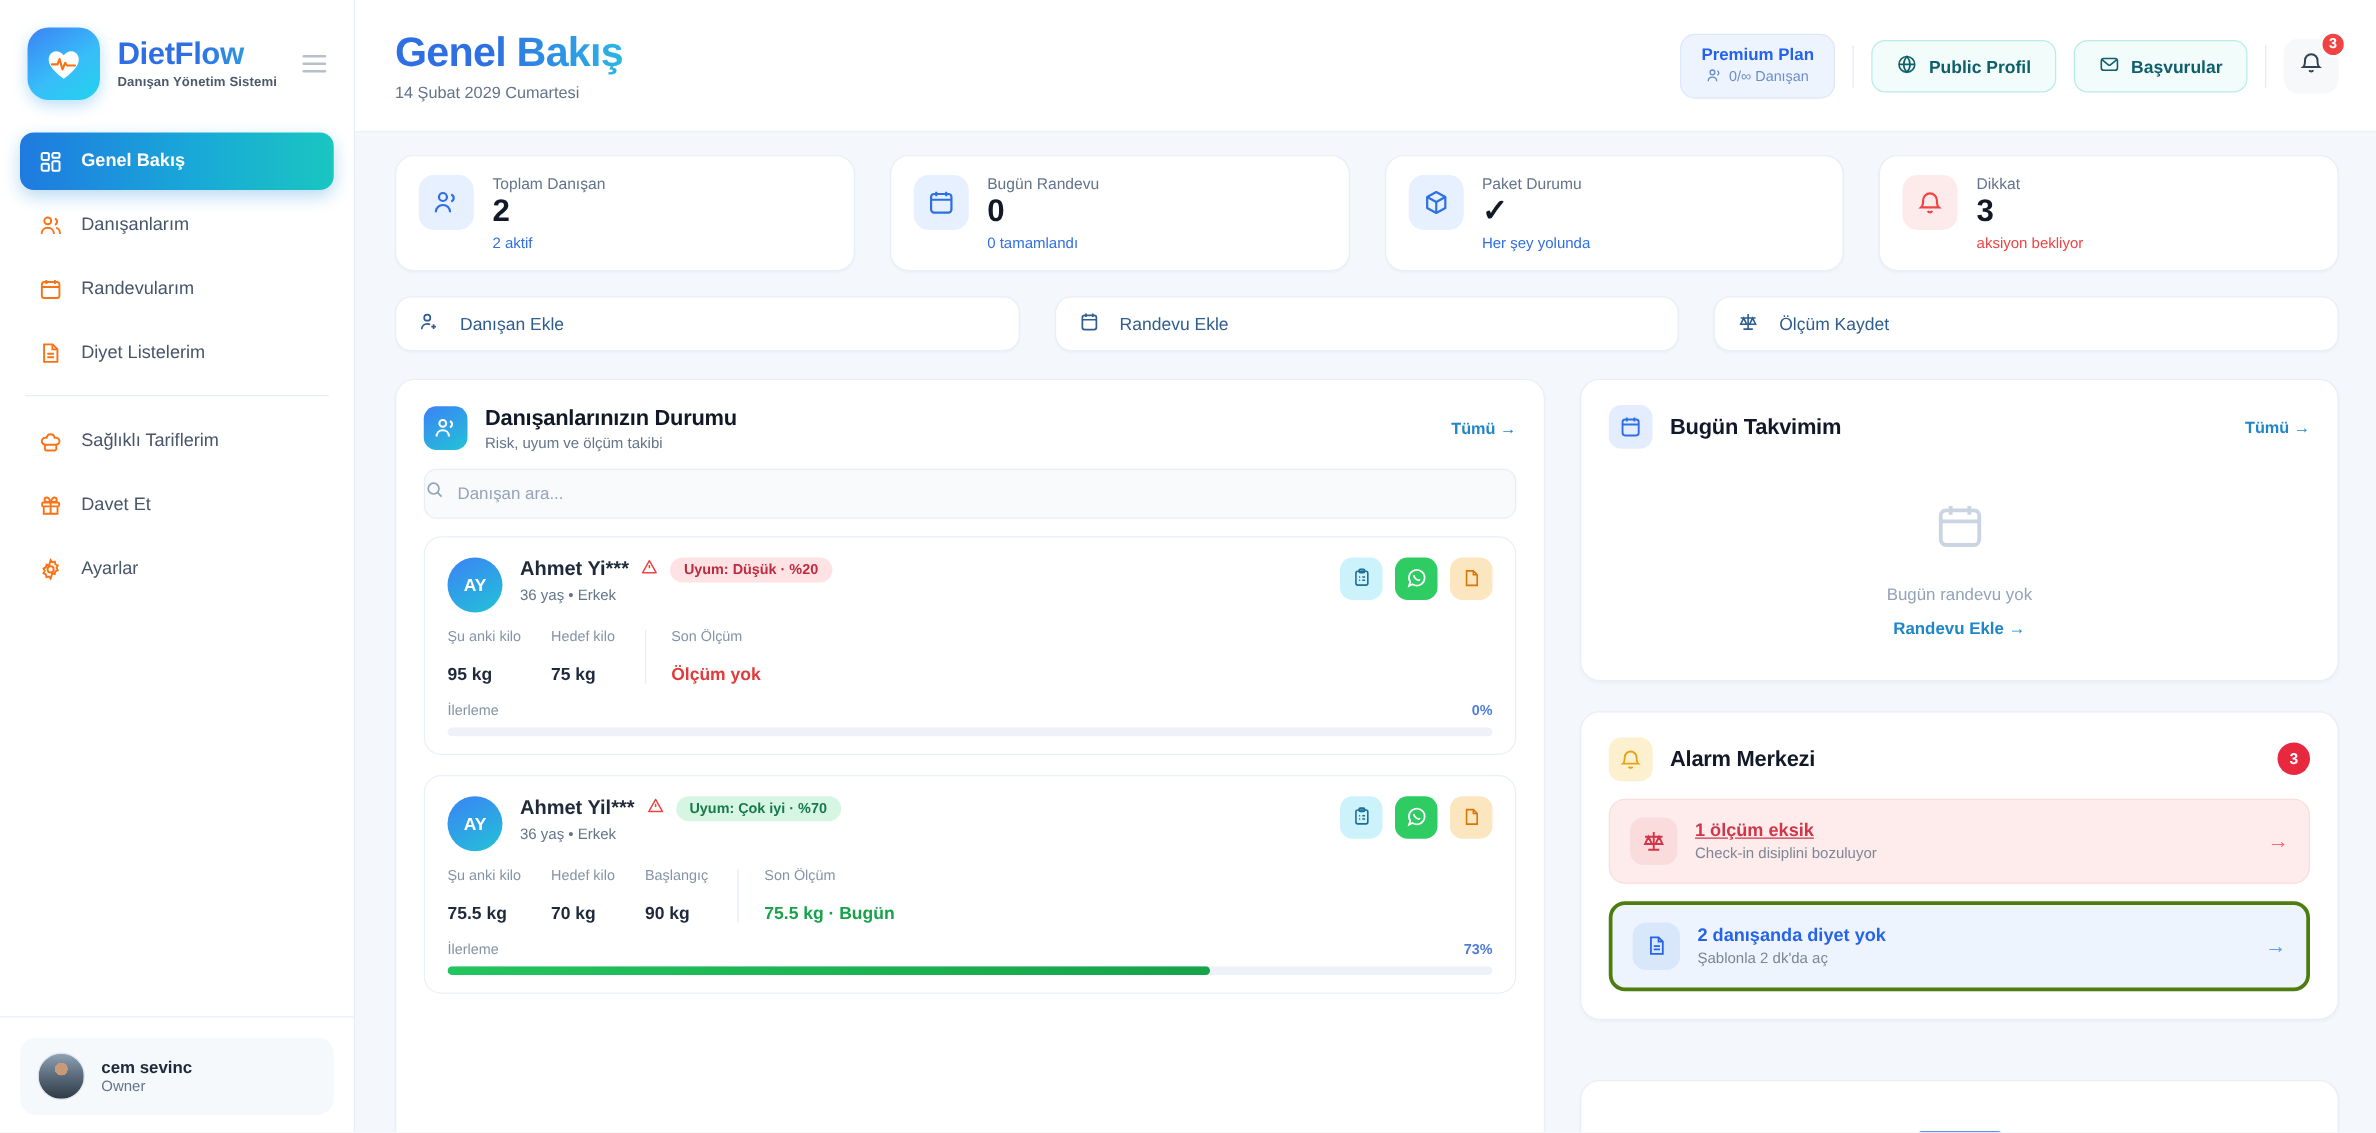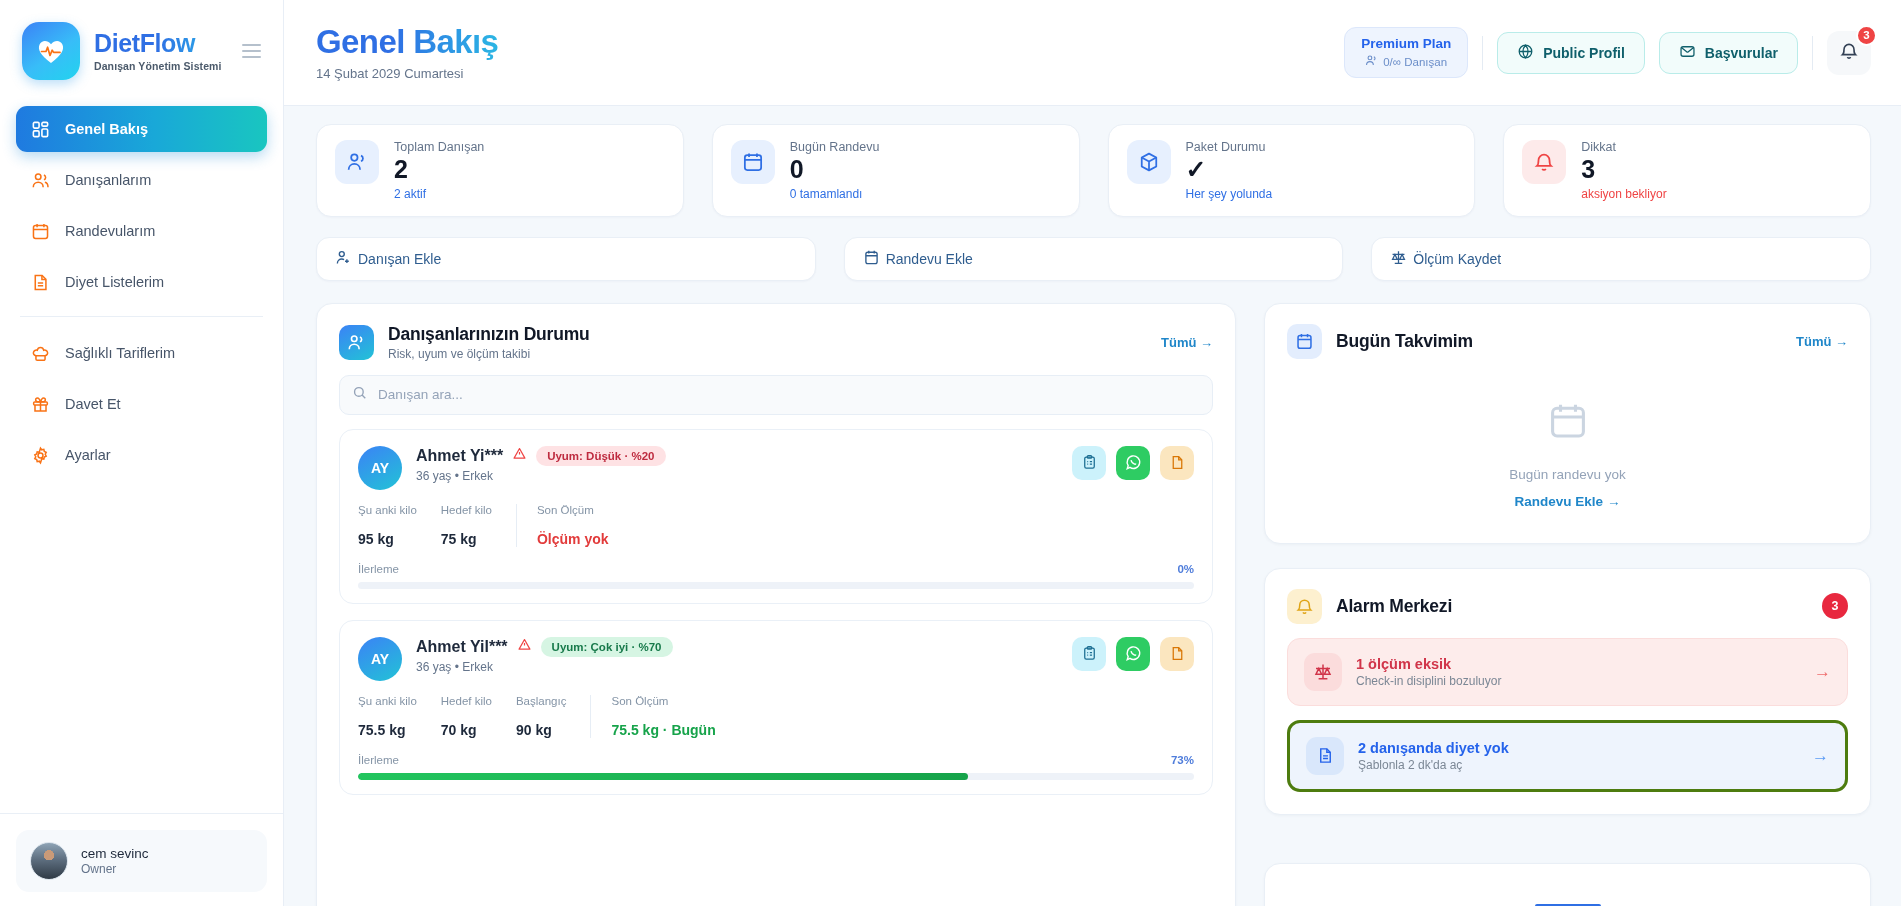--- a/index.html
+++ b/index.html
@@ -56,21 +56,21 @@
     display: flex; align-items: center; gap: 13px;
     background: #f6f9fc; border-radius: 13px; padding: 12px 14px; cursor: pointer;
   }
   .avatar-photo {
     width: 38px; height: 38px; border-radius: 50%; flex: 0 0 38px;
     background:
       radial-gradient(circle at 50% 34%, #c99a78 0 17%, transparent 17.5%),
       linear-gradient(180deg,#8ea3b5 0%, #5e6f80 45%, #2f3a45 100%);
     border: 1px solid #dbe4ec; overflow: hidden;
   }
-  .user-name { font-size: 13.5px; font-weight: normal; color: #1e293b; line-height: 1.25; }
+  .user-name { font-size: 13.5px; font-weight: bold; color: #1e293b; line-height: 1.25; }
   .user-role { font-size: 12px; color: #64748b; }
   .logout { display: flex; align-items: center; gap: 14px; padding: 14px 14px 4px 14px; color: #334155; font-size: 14.5px; cursor: pointer;}
 
   
   .main { flex: 1; height: 906px; overflow: hidden; display: flex; flex-direction: column; background: #f4f8fc; }
   .topbar {
     height: 106px; background: #ffffff; border-bottom: 1px solid #e8eef6;
     display: flex; align-items: center; padding: 0 30px 0 32px; gap: 16px;
   }
   .page-title {
@@ -113,39 +113,39 @@
   }
   .stat-ic { width: 44px; height: 44px; border-radius: 12px; flex: 0 0 44px; display:flex; align-items:center; justify-content:center;}
   .stat-label { font-size: 12.5px; color: #64748b; }
   .stat-value { font-size: 25px; font-weight: bold; color: #111827; line-height: 1.18; margin-top: 1px;}
   .stat-sub { font-size: 12px; margin-top: 2px; }
 
   
   .quick { display: grid; grid-template-columns: repeat(3,1fr); gap: 28px; margin-top: 20px; }
   .quick-btn {
     background: #fff; border: 1px solid #e9eff6; border-radius: 13px;
-    height: 44px; display: flex; align-items: center; gap: 6px; padding: 0 18px;
+    height: 44px; display: flex; align-items: center; gap: 16px; padding: 0 18px;
     font-size: 14px; color: #2f5d8f; cursor: pointer;
     box-shadow: 0 1px 2px rgba(16,40,80,.03);
   }
 
   
   .cols { display: grid; grid-template-columns: 920px 1fr; gap: 28px; margin-top: 22px; }
   .panel { background: #fff; border: 1px solid #e9eff6; border-radius: 16px; box-shadow: 0 1px 3px rgba(16,40,80,.04); }
 
   .panel-head { display: flex; align-items: center; gap: 14px; padding: 20px 22px 12px 22px; }
   .panel-ic { width: 35px; height: 35px; border-radius: 10px; flex:0 0 35px; display:flex; align-items:center; justify-content:center;}
   .panel-title { font-size: 17.5px; font-weight: bold; color: #111827; letter-spacing: -.2px;}
   .panel-sub { font-size: 12px; color: #64748b; margin-top: 2px;}
   .panel-link { margin-left: auto; font-size: 13px; color: #1f86c9; font-weight: bold; cursor: pointer; }
 
   .search-wrap { padding: 2px 22px 14px 22px; }
   .search-box {
     display: flex; align-items: center; gap: 10px; height: 40px;
-    background: #f8fafc; border: 1px solid #e7eef6; border-radius: 10px; padding: 0 12px;
+    background: #f8fafc; border: 1px solid #e7eef6; border-radius: 10px; padding: 0 0;
   }
   .search-box input { border: 0; outline: 0; background: transparent; font-size: 13.5px; color: #334155; width: 100%; font-family: inherit;}
   .search-box input::placeholder { color: #94a3b8; }
 
   .client-list { padding: 0 22px 18px 22px; display: flex; flex-direction: column; gap: 16px; }
   .client-card { border: 1px solid #eaf0f7; border-radius: 14px; padding: 16px 18px 14px 18px; background: #fff; }
   .client-top { display: flex; align-items: flex-start; gap: 14px; }
   .client-avatar {
     width: 44px; height: 44px; border-radius: 50%; flex: 0 0 44px;
     background: linear-gradient(150deg,#3b82f6 0%, #22c3d6 100%);
@@ -191,21 +191,21 @@
     display: flex; align-items: center; justify-content: center;
   }
   .alarm-list { padding: 0 22px 22px 22px; display: flex; flex-direction: column; gap: 14px; }
   .alarm-item { display: flex; align-items: center; gap: 14px; border-radius: 13px; padding: 14px 16px; cursor: pointer; }
   .alarm-item.red { background: #fdeceb; border: 1px solid #fbdddc; }
   .alarm-item.blue { background: #eef4fd; border: 3px solid #4d7c0f; }
   .alarm-ic { width: 38px; height: 38px; border-radius: 11px; flex: 0 0 38px; display: flex; align-items: center; justify-content: center; }
   .alarm-ic.red { background: #fbdcdc; }
   .alarm-ic.blue { background: #d9e7fb; }
   .alarm-title { font-size: 14.5px; font-weight: bold; }
-  .alarm-title.red { color: #d1354a; }
+  .alarm-title.red { color: #d1354a; text-decoration: underline; }
   .alarm-title.blue { color: #2563eb; }
   .alarm-sub { font-size: 12px; color: #7b8795; margin-top: 2px; }
   .alarm-arrow { margin-left: auto; font-size: 17px; }
   .alarm-arrow.red { color: #ef6d6d; }
   .alarm-arrow.blue { color: #5b9bf5; }
 
   .stub-panel { height: 90px; margin-top: 24px; }
   .stub-bar { width: 66px; height: 4px; background: #2f6fe4; border-radius: 3px; margin: 40px auto 0 auto; }
 </style>
 </head>

